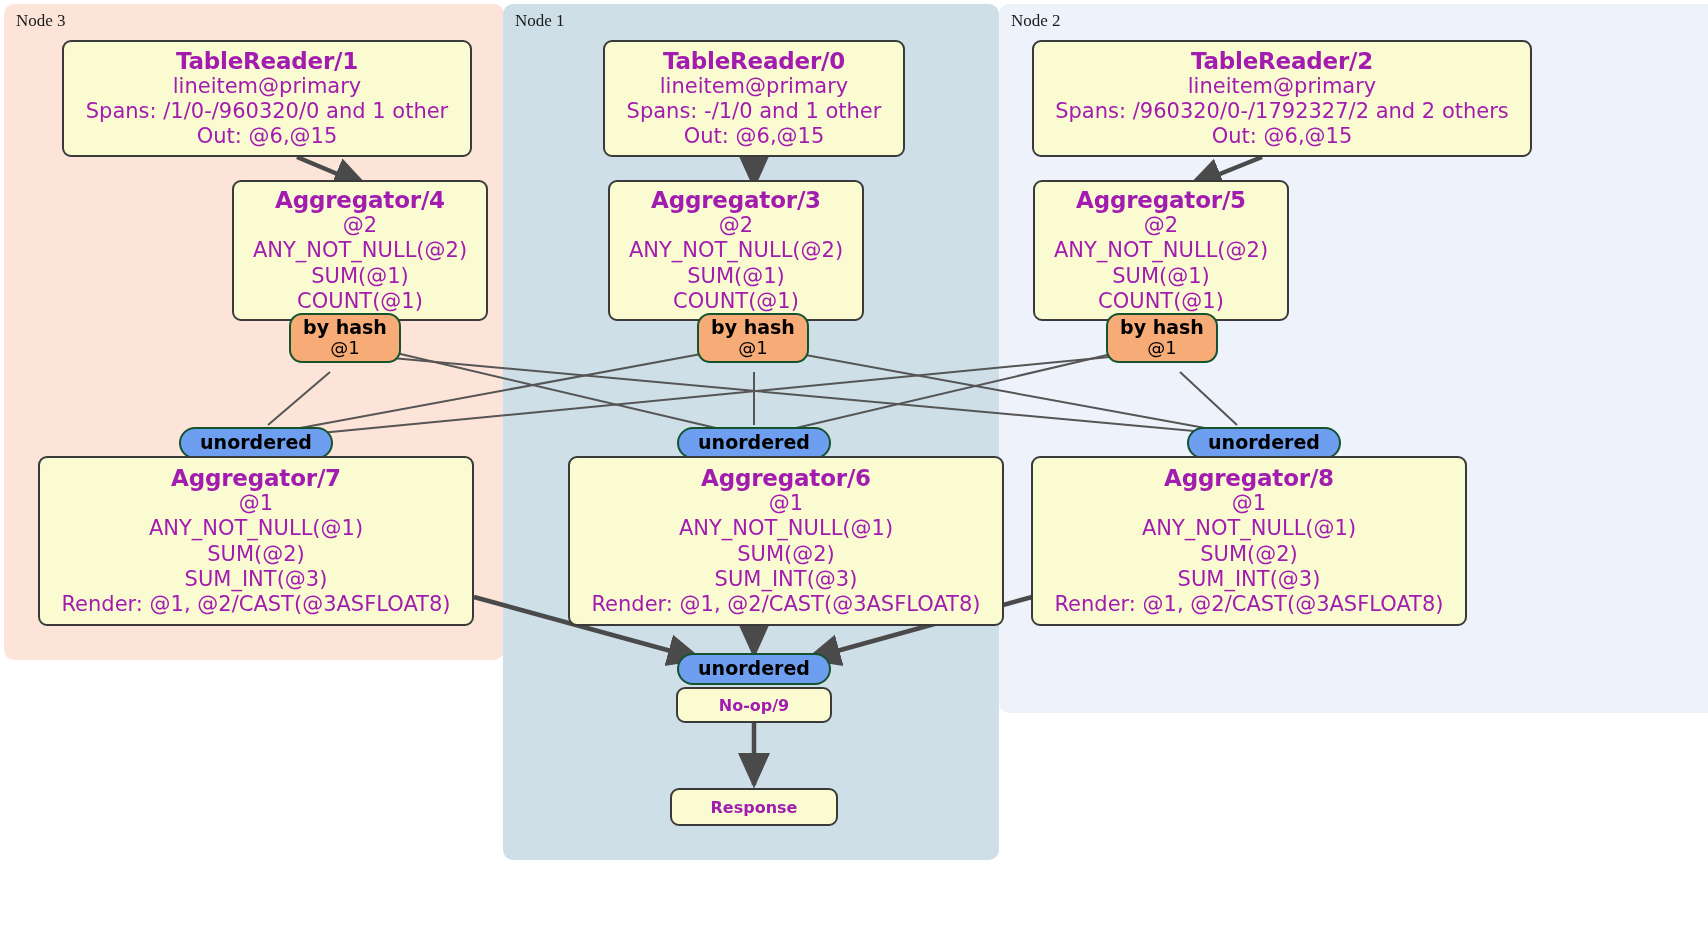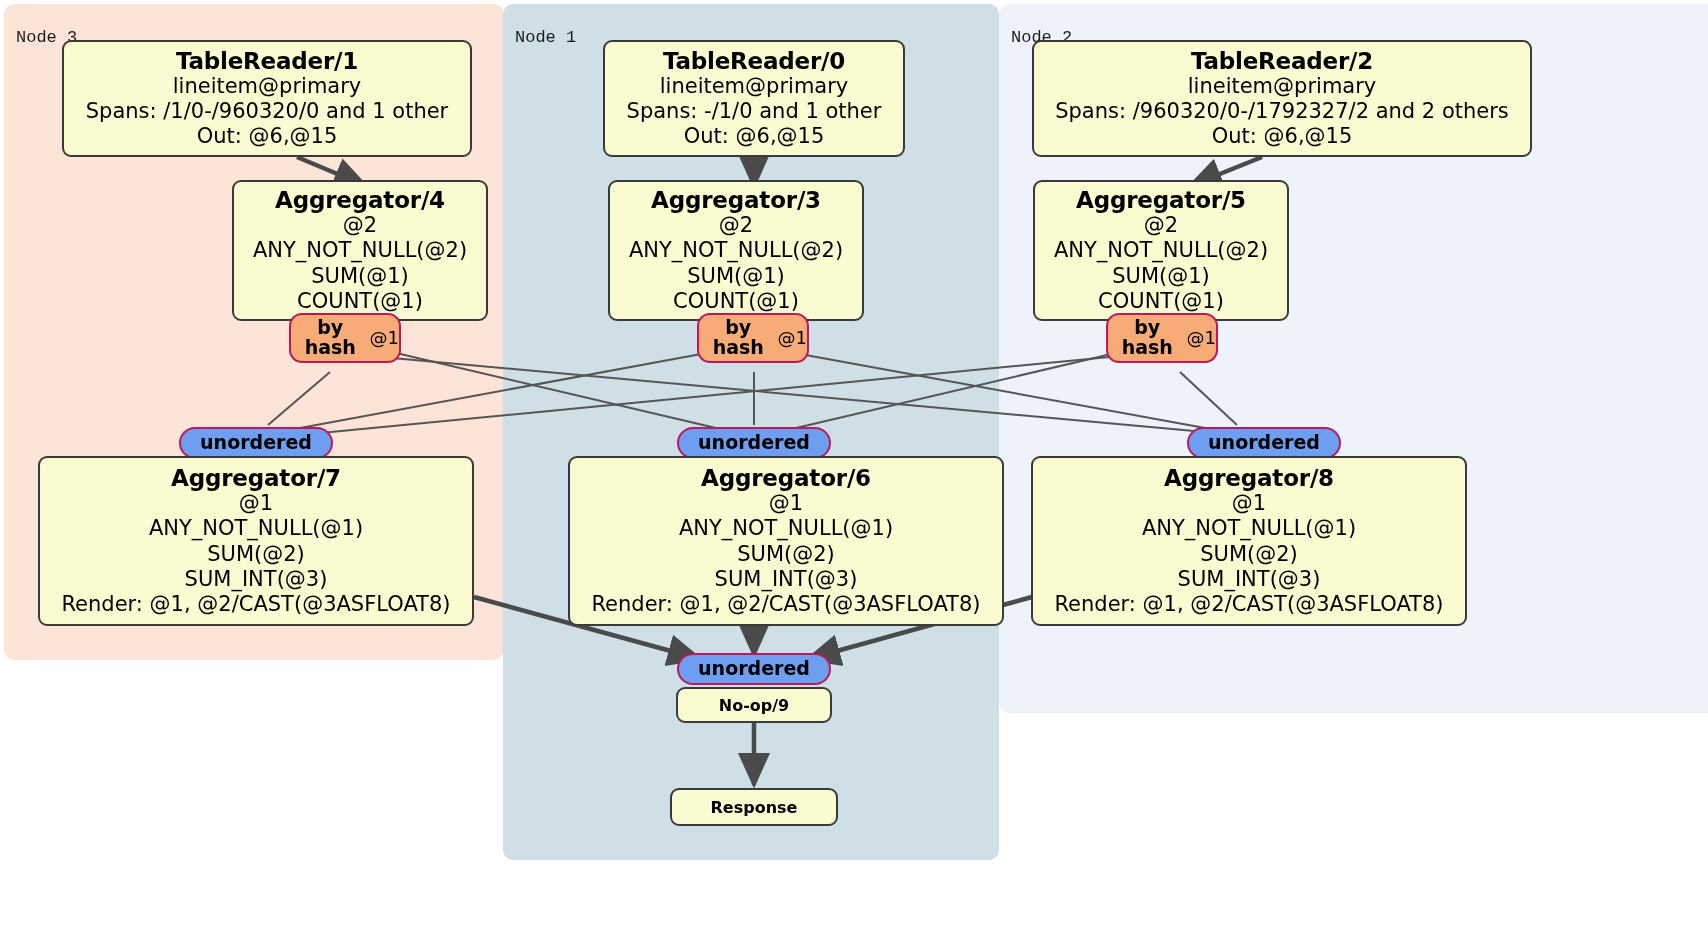--- a/index.html
+++ b/index.html
@@ -25,56 +25,56 @@
     pointer-events: none;
   }
   .node-panel {
     position: absolute;
     border-radius: 10px;
     box-sizing: border-box;
   }
   .node-panel-label {
     position: absolute;
     left: 12px;
-    top: 24px;
+    top: 7px;
     font-size: 17px;
     color: #1a1a1a;
-    font-family: Liberation Mono, monospace;
+    font-family: Liberation Serif, serif;
     white-space: nowrap;
   }
   .proc-box {
     position: absolute;
     background: #fbfbd2;
     border: 2px solid #3a3a3a;
     border-radius: 9px;
     box-sizing: border-box;
     text-align: center;
     display: flex;
     flex-direction: column;
     justify-content: center;
     align-items: center;
-    color: #000000;
+    color: #a21caf;
   }
   .proc-title {
     font-weight: bold;
     font-size: 23px;
     line-height: 1.14;
     letter-spacing: -0.2px;
   }
   .proc-line {
     font-size: 21px;
     line-height: 1.2;
     white-space: nowrap;
   }
   .badge {
     position: absolute;
     box-sizing: border-box;
-    border: 2px solid #be185d;
+    border: 2px solid #14532d;
     display: flex;
-    flex-direction: row;
+    flex-direction: column;
     justify-content: center;
     align-items: center;
     text-align: center;
     color: #000;
   }
   .badge-hash {
     background: #f7ab77;
     border-radius: 13px;
   }
   .badge-unordered {

